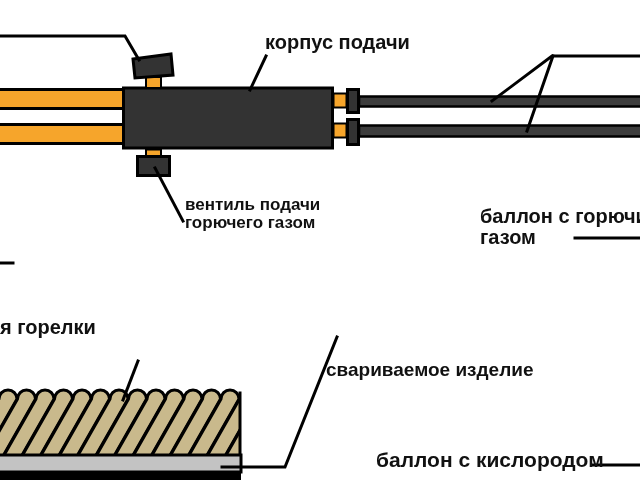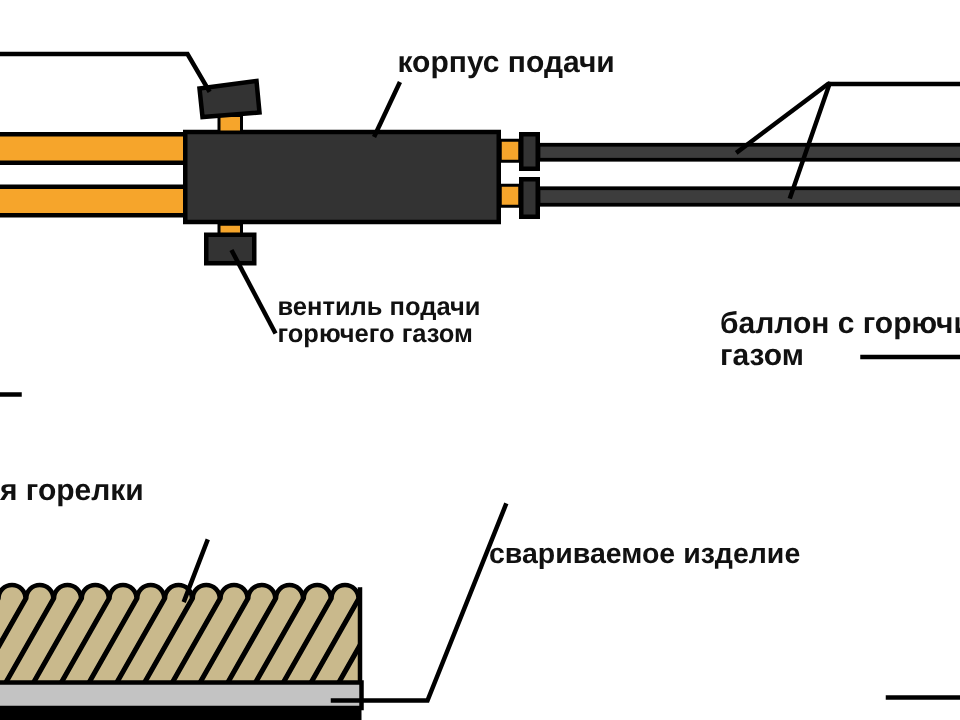--- a/index.html
+++ b/index.html
@@ -109,13 +109,14 @@
 
   <div class="diagram-label" id="label-fuel-cylinder">баллон с горючим
 газом</div>
 
 
   <div class="diagram-label" id="label-left-partial">я горелки</div>
 
 
   <div class="diagram-label" id="label-workpiece">свариваемое изделие</div>
 
+  <div class="diagram-label" id="label-oxygen-cylinder">баллон с кислородом</div>
 </div>
 
 </body></html>

